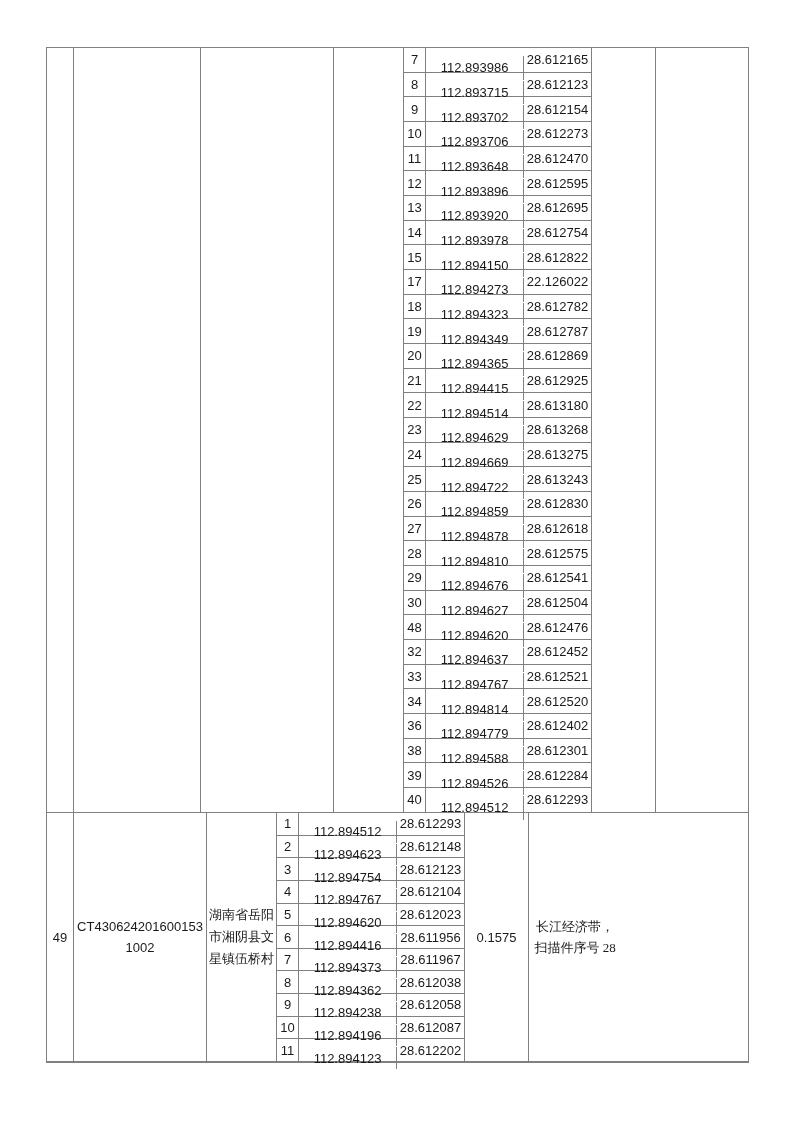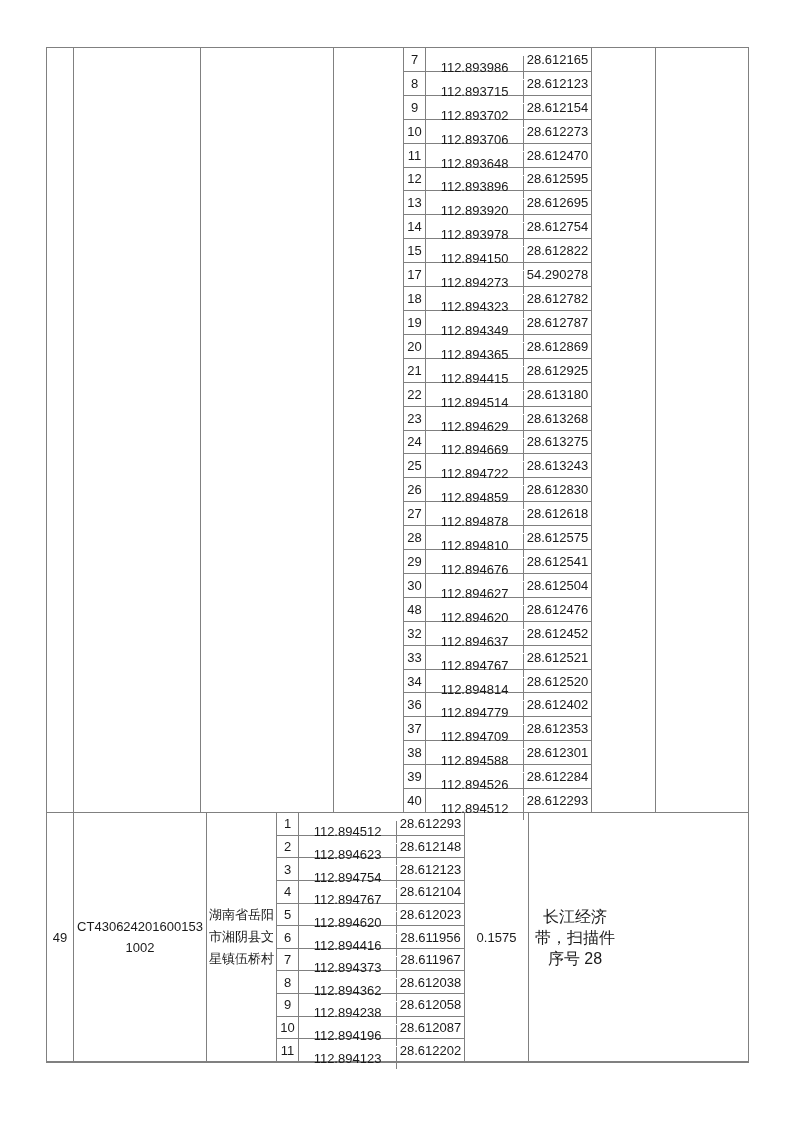--- a/index.html
+++ b/index.html
@@ -32,21 +32,21 @@
     text-align: center;
     border-right: 1px solid #808080;
     font-size: 13px;
     overflow: hidden;
   }
   .c-seq    { width: 27px; }
   .c-id1    { width: 127px; padding: 0 2px; }
   .c-id2    { width: 133px; padding: 0 2px; }
   .c-addr   { width: 70px;  padding: 0 2px; text-align: right; }
   .c-area   { width: 64px; }
-  .c-remark { width: 92px; border-right: none; padding: 0 2px; font-size: 16px; }
+  .c-remark { width: 92px; border-right: none; padding: 0 2px; font-size: 13px; font-family: Liberation Serif, serif; }
   .c-id1 span, .c-id2 span { word-break: break-all; line-height: 21px; display: block; width: 100%; }
   .c-addr span { line-height: 22px; display: block; width: 100%; }
   .c-remark span { line-height: 21px; display: block; width: 100%; }
   .pts { display: flex; flex-direction: column; width: 188px; }
   .pt-row { flex: 1 1 0; display: flex; border-bottom: 1px solid #808080; min-height: 0; }
   .pt-row:last-child { border-bottom: none; }
   .pt-row .cell { height: 100%; }
   .c-n   { width: 22px; }
   .c-lon { width: 98px; margin-top: 8px; }
   .c-lat { width: 68px; }
@@ -171,21 +171,21 @@
             </div>
         </div>
           <div class="pt-row">
           <div class="cell c-n">
               <span>17</span>
             </div>
           <div class="cell c-lon">
               <span>112.894273</span>
             </div>
           <div class="cell c-lat">
-              <span>54.290278</span>
+              <span>22.126022</span>
             </div>
         </div>
           <div class="pt-row">
           <div class="cell c-n">
               <span>18</span>
             </div>
           <div class="cell c-lon">
               <span>112.894323</span>
             </div>
           <div class="cell c-lat">
@@ -370,31 +370,20 @@
         </div>
           <div class="pt-row">
           <div class="cell c-n">
               <span>36</span>
             </div>
           <div class="cell c-lon">
               <span>112.894779</span>
             </div>
           <div class="cell c-lat">
               <span>28.612402</span>
-            </div>
-        </div>
-          <div class="pt-row">
-          <div class="cell c-n">
-              <span>37</span>
-            </div>
-          <div class="cell c-lon">
-              <span>112.894709</span>
-            </div>
-          <div class="cell c-lat">
-              <span>28.612353</span>
             </div>
         </div>
           <div class="pt-row">
           <div class="cell c-n">
               <span>38</span>
             </div>
           <div class="cell c-lon">
               <span>112.894588</span>
             </div>
           <div class="cell c-lat">

